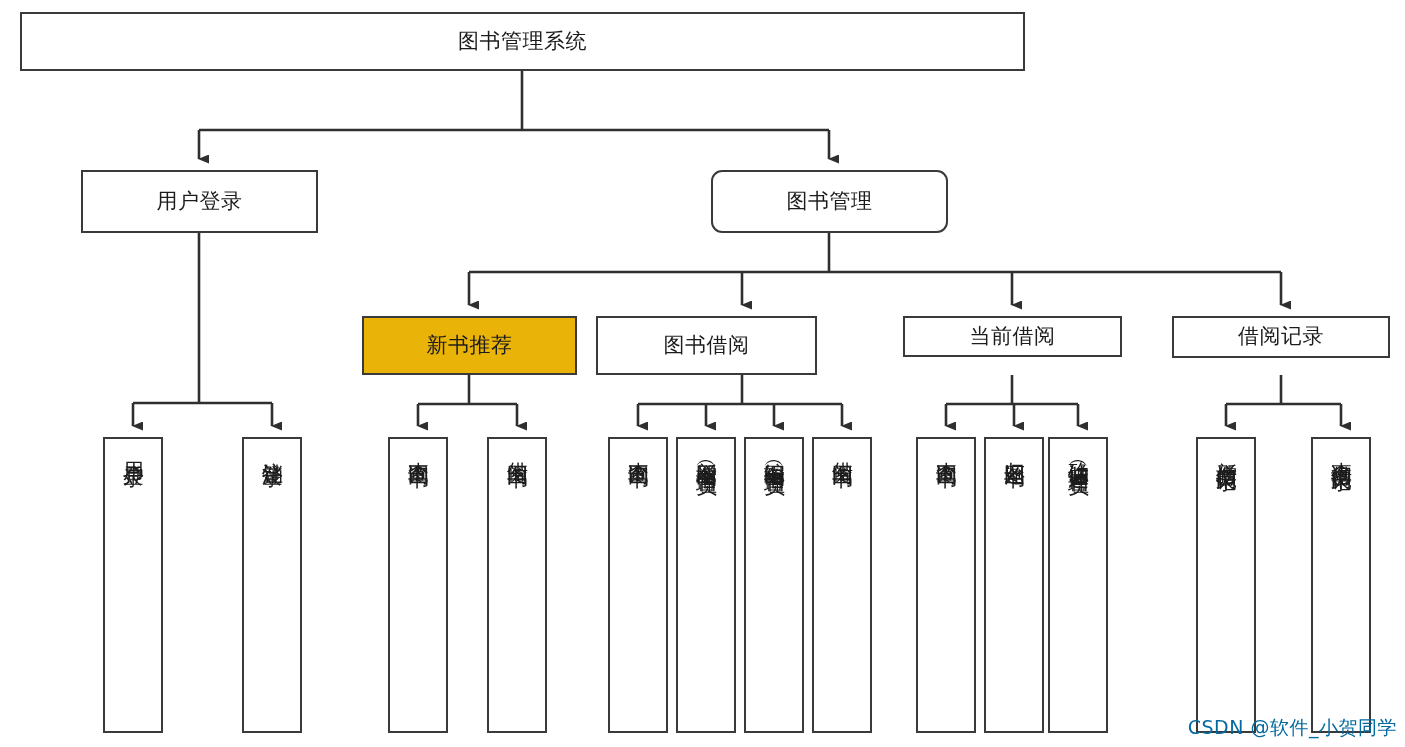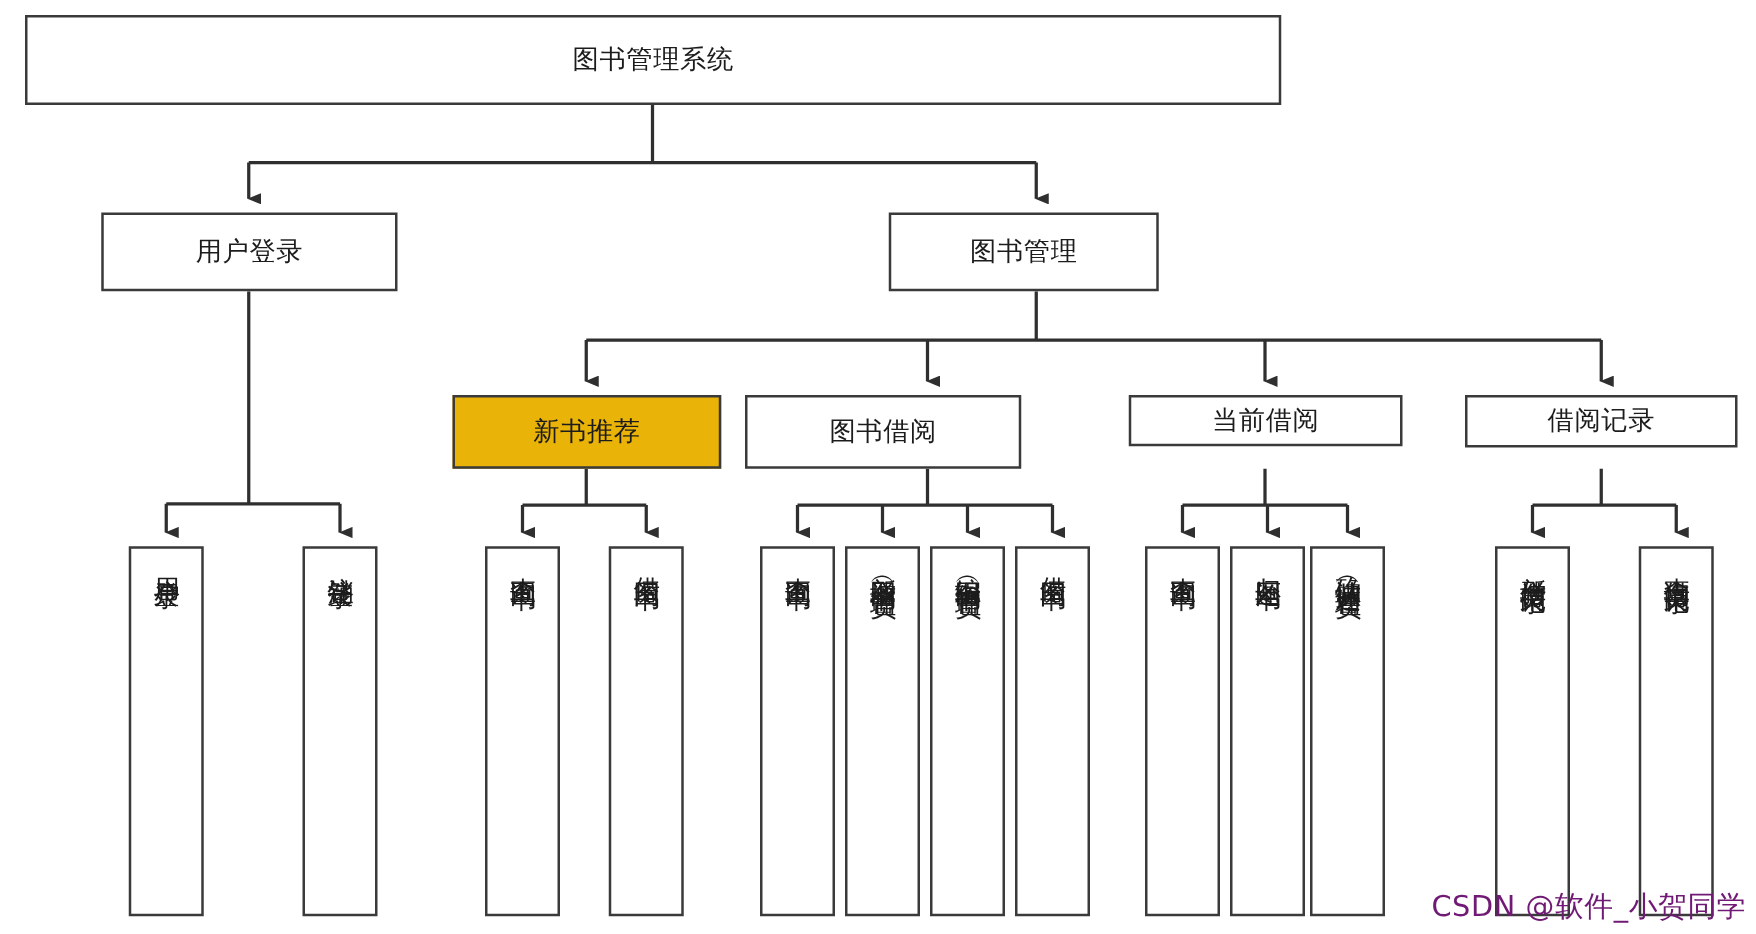--- a/index.html
+++ b/index.html
@@ -56,22 +56,22 @@
     text-orientation: upright;
     font-size: 21px;
     letter-spacing: 2px;
     line-height: 1;
     white-space: nowrap;
   }
   #watermark {
     position: absolute;
     right: 8px;
     bottom: 6px;
-    font-size: 23px;
-    color: #701a75;
+    font-size: 19px;
+    color: #0369a1;
     letter-spacing: 0.5px;
     z-index: 5;
     white-space: nowrap;
   }
 </style>
 </head>
 <body>
 
 <div id="diagram-canvas">
 
@@ -112,27 +112,27 @@
         <path d="M 1014 404 L 1014 426" marker-end="url(#arrowhead)"></path>
         <path d="M 1078 404 L 1078 426" marker-end="url(#arrowhead)"></path>
         <path d="M 1281 375 L 1281 404"></path>
         <path d="M 1226 404 L 1341 404"></path>
         <path d="M 1226 404 L 1226 426" marker-end="url(#arrowhead)"></path>
         <path d="M 1341 404 L 1341 426" marker-end="url(#arrowhead)"></path>
       </g>
   </svg>
 
   <div id="nodes-layer">
-      <div class="node horizontal" style="left: 20px; top: 12px; width: 1005px; height: 72px; border-color: rgb(58, 58, 58); background: rgb(255, 255, 255);">
+      <div class="node horizontal" style="left: 20px; top: 12px; width: 1005px; height: 59px; border-color: rgb(58, 58, 58); background: rgb(255, 255, 255);">
         <span class="node-label" style="color: rgb(28, 28, 28);">图书管理系统</span>
       </div>
       <div class="node horizontal" style="left: 81px; top: 170px; width: 237px; height: 63px; border-color: rgb(58, 58, 58); background: rgb(255, 255, 255);">
         <span class="node-label" style="color: rgb(28, 28, 28);">用户登录</span>
       </div>
-      <div class="node horizontal" style="left: 711px; top: 170px; width: 216px; height: 63px; border-color: rgb(58, 58, 58); background: rgb(255, 255, 255);">
+      <div class="node horizontal" style="left: 711px; top: 170px; width: 237px; height: 63px; border-color: rgb(58, 58, 58); background: rgb(255, 255, 255); border-radius: 11px;">
         <span class="node-label" style="color: rgb(28, 28, 28);">图书管理</span>
       </div>
       <div class="node horizontal" style="left: 362px; top: 316px; width: 215px; height: 59px; border-color: rgb(58, 58, 58); background: #eab308;">
         <span class="node-label" style="color: rgb(28, 28, 28);">新书推荐</span>
       </div>
       <div class="node horizontal" style="left: 596px; top: 316px; width: 221px; height: 59px; border-color: rgb(58, 58, 58); background: rgb(255, 255, 255);">
         <span class="node-label" style="color: rgb(28, 28, 28);">图书借阅</span>
       </div>
       <div class="node horizontal" style="left: 903px; top: 316px; width: 219px; height: 41px; border-color: rgb(58, 58, 58); background: rgb(255, 255, 255);">
         <span class="node-label" style="color: rgb(28, 28, 28);">当前借阅</span>

